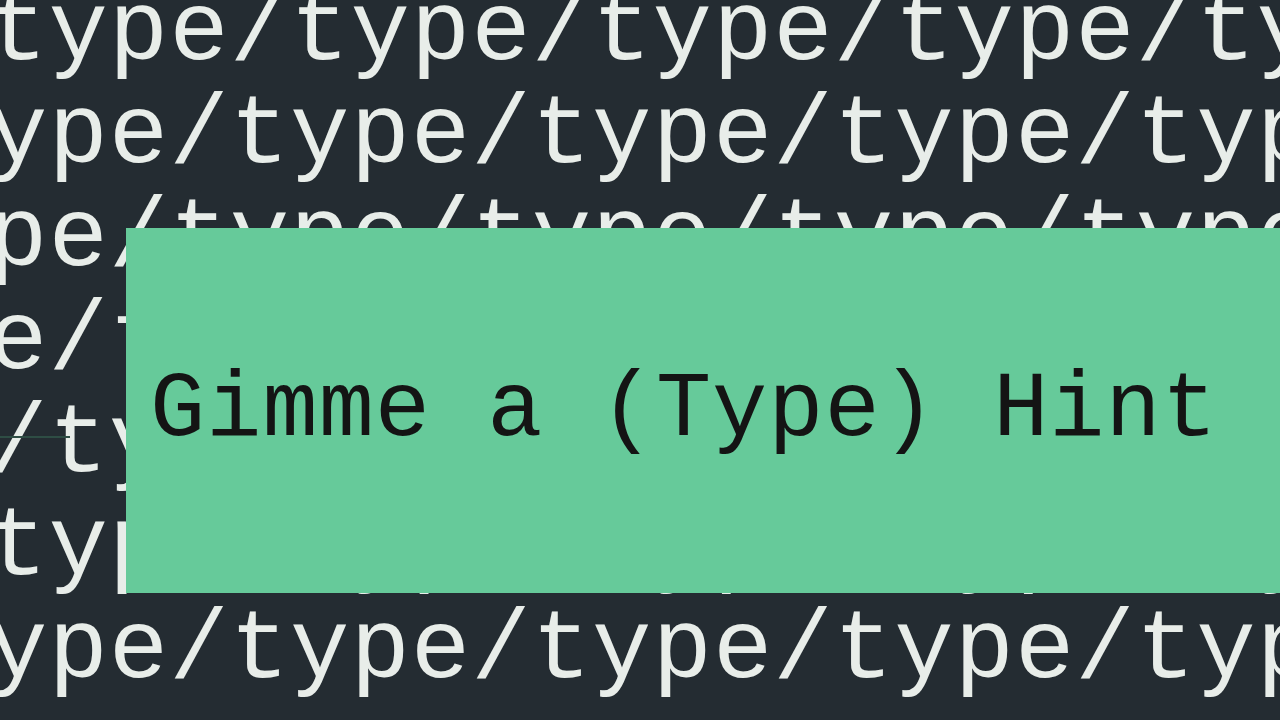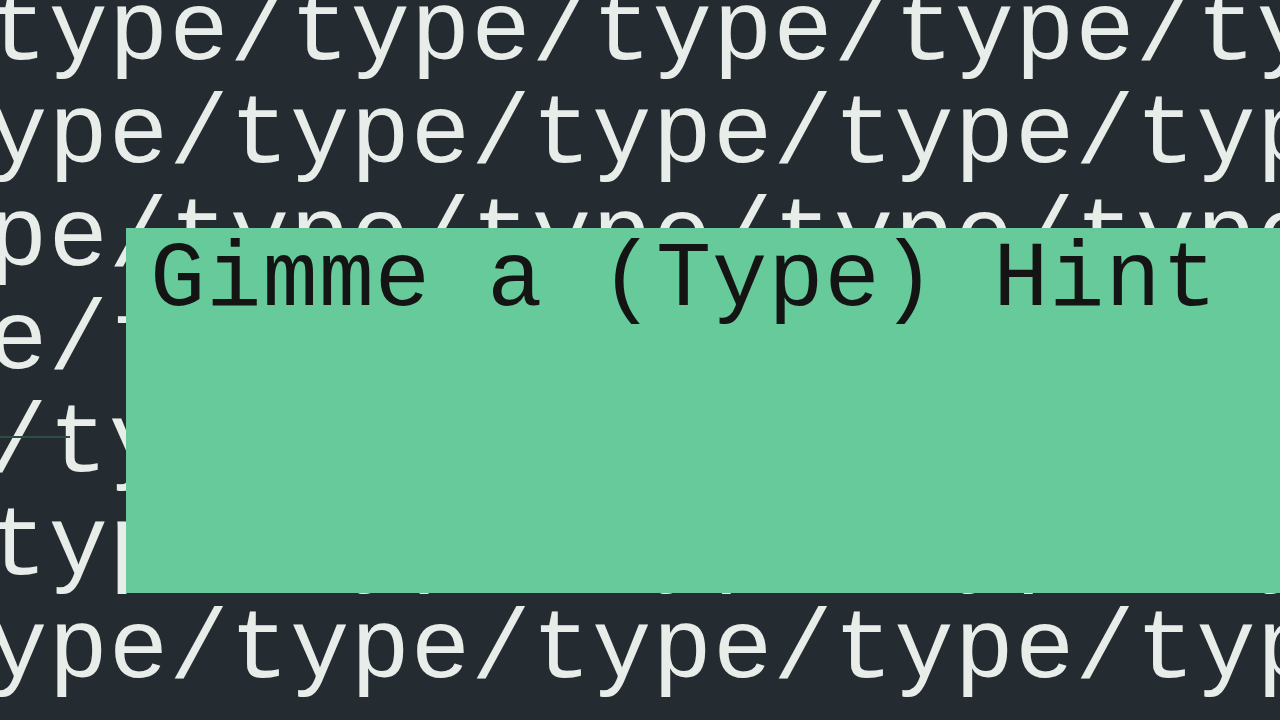--- a/index.html
+++ b/index.html
@@ -38,21 +38,21 @@
     background: #2e4d44;
   }
   .title-card {
     position: absolute;
     top: 228px;
     left: 126px;
     right: 0;
     height: 365px;
     background: #66ca9a;
     display: flex;
-    align-items: flex-start;
+    align-items: center;
     padding-left: 24px;
   }
   .title-text {
     font-family: "Courier New", Courier, monospace;
     font-size: 92px;
     color: #141414;
     letter-spacing: 1px;
     white-space: pre;
     font-weight: 400;
   }

